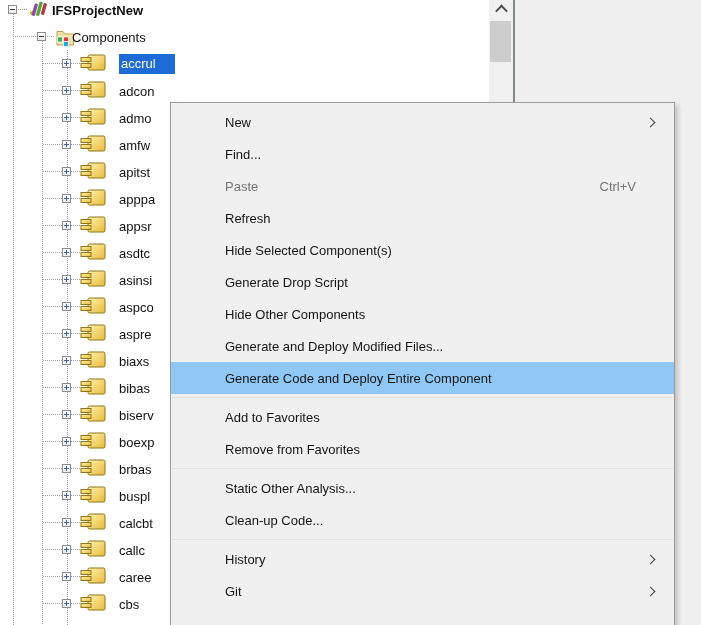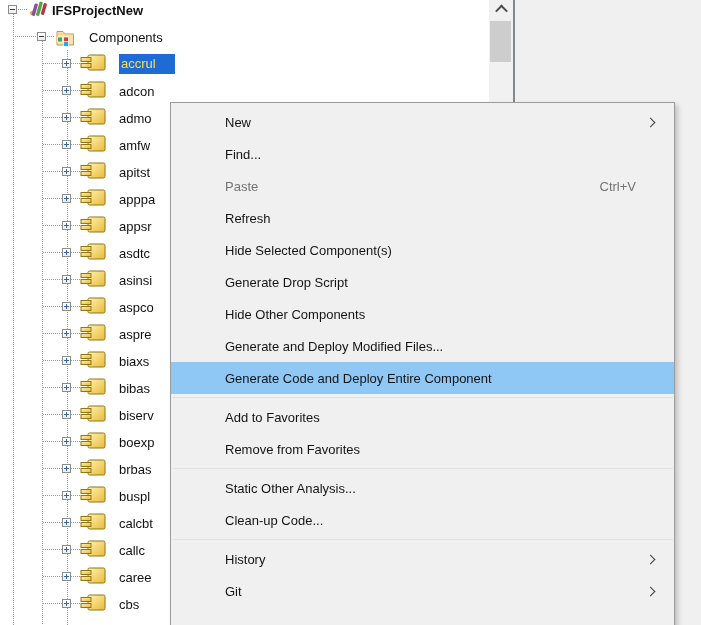--- a/index.html
+++ b/index.html
@@ -22,26 +22,26 @@
   .handle.minus{color:#3a3a3a;}
   .ticon{position:absolute;top:4px;z-index:3;line-height:0;}
   .tlabel{position:absolute;top:50%;transform:translateY(-50%);white-space:nowrap;z-index:3;}
   .lv0 .stub{left:18px;width:10px;}
   .lv0 .handle{left:8px;}
   .lv0 .ticon{left:28px;}
   .lv0 .tlabel{left:52px;font-weight:bold;}
   .lv1 .stub{left:15px;width:40px;}
   .lv1 .handle{left:37px;}
   .lv1 .ticon{left:55px;}
-  .lv1 .tlabel{left:89px;text-align:center;}
+  .lv1 .tlabel{left:72px;text-align:center;}
   .lv2 .stub{left:43px;width:38px;}
   .lv2 .handle{left:62px;}
   .lv2 .ticon{left:80px;}
   .lv2 .tlabel{left:119px;}
-  .trow.sel .tlabel{background:#1e6bd7;color:#fde047;padding:2px 4px 3px 2px;min-width:50px;}
+  .trow.sel .tlabel{background:#1e6bd7;color:#fef9c3;padding:2px 4px 3px 2px;min-width:50px;}
 
   
   #scrollbar{position:absolute;left:489px;top:0;width:24px;height:625px;background:#f1f1f1;z-index:4;}
   .scroll-up{position:absolute;left:0;top:0;width:24px;height:18px;display:flex;align-items:center;justify-content:center;}
   .chev-up{width:7px;height:7px;border-top:2px solid #4d4d4d;border-right:2px solid #4d4d4d;transform:rotate(-45deg) translate(-1px,1px);}
   .thumb{position:absolute;left:1px;top:21px;width:21px;height:41px;background:#cdcdcd;}
   #panel-divider{position:absolute;left:513px;top:0;width:2px;height:625px;background:#828790;z-index:4;}
 
   
   #context-menu{position:absolute;left:170px;top:62px;width:505px;height:541px;box-sizing:border-box;

